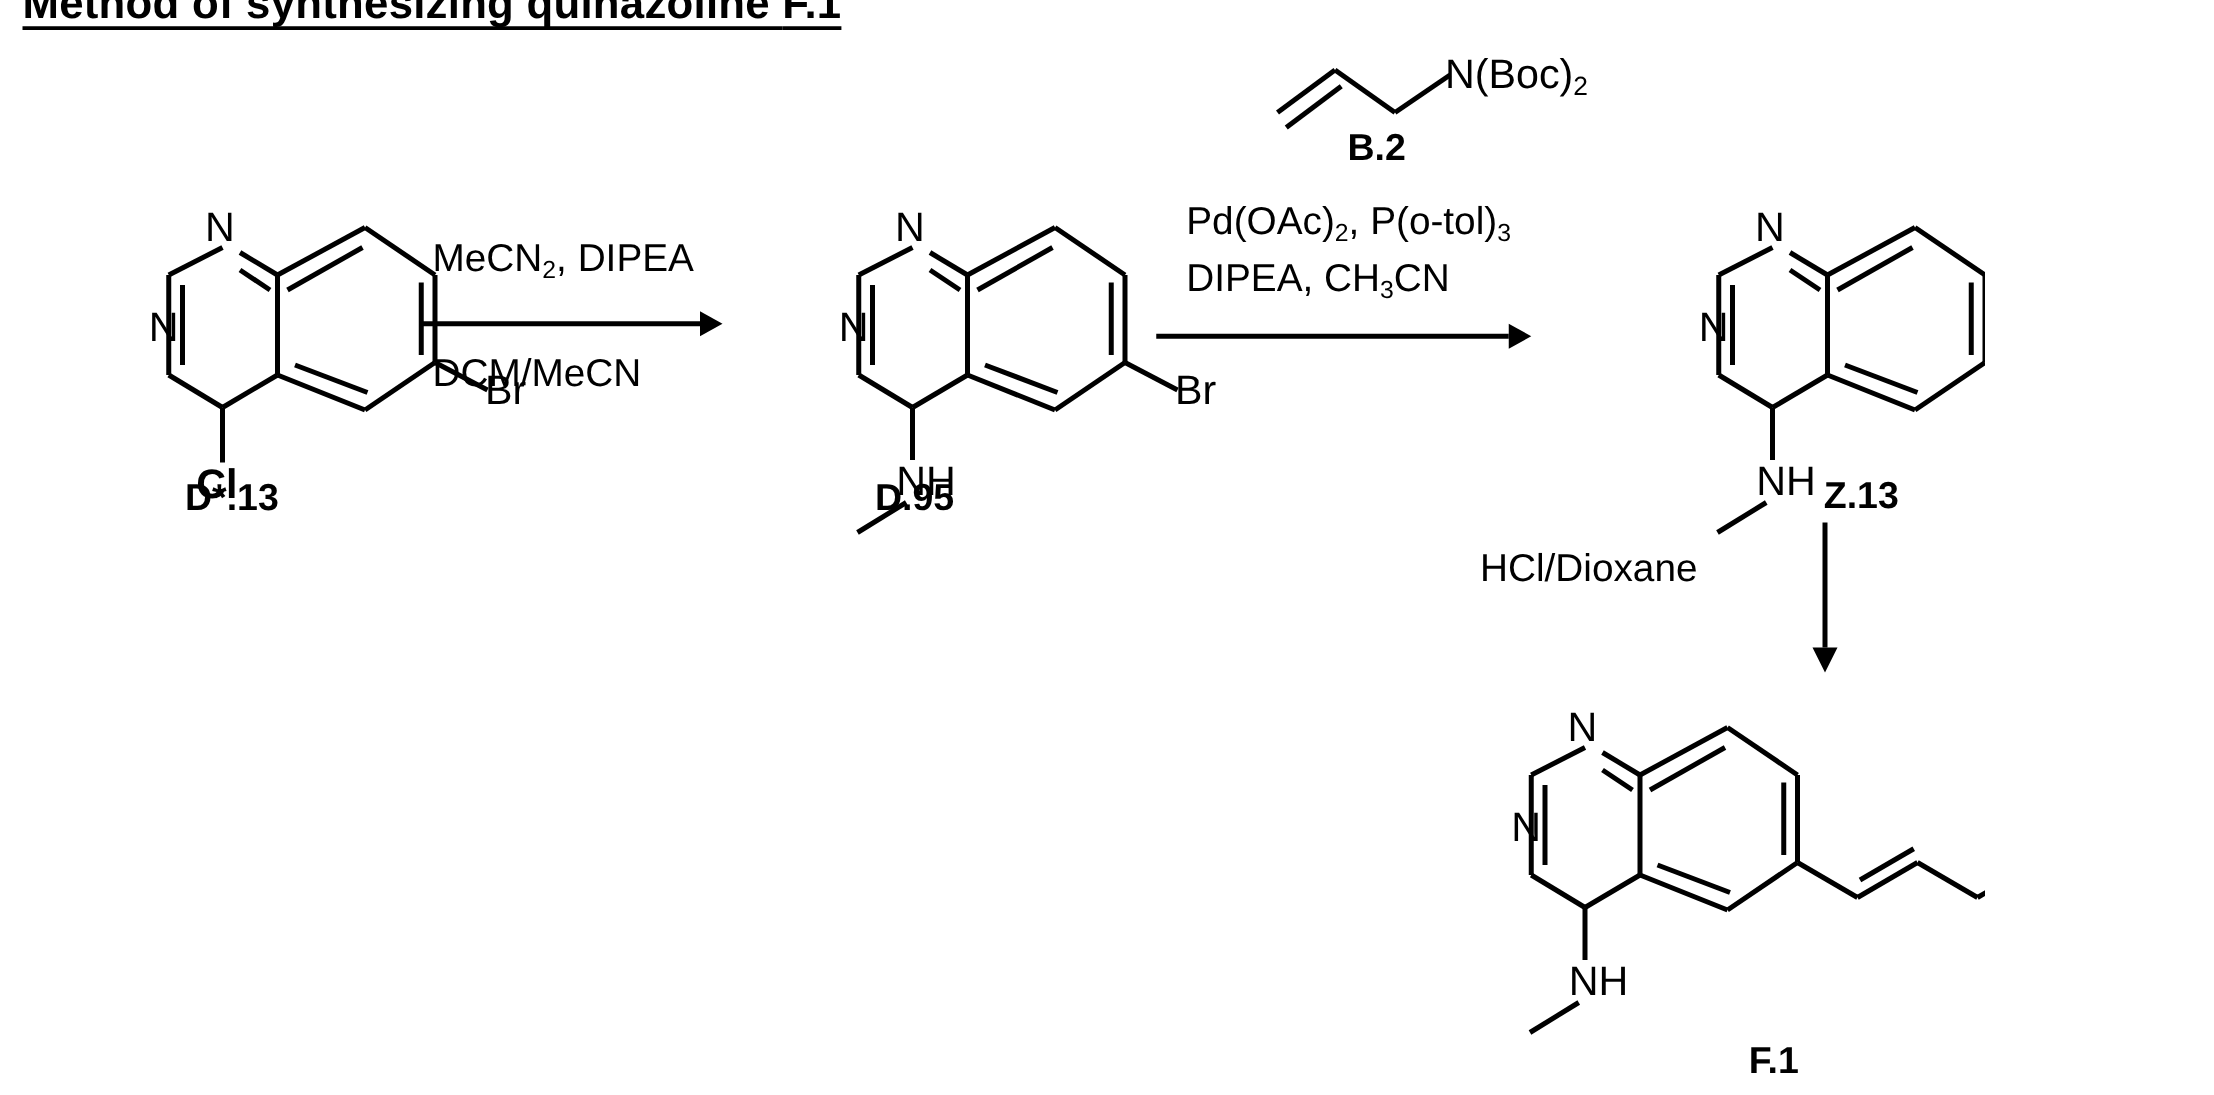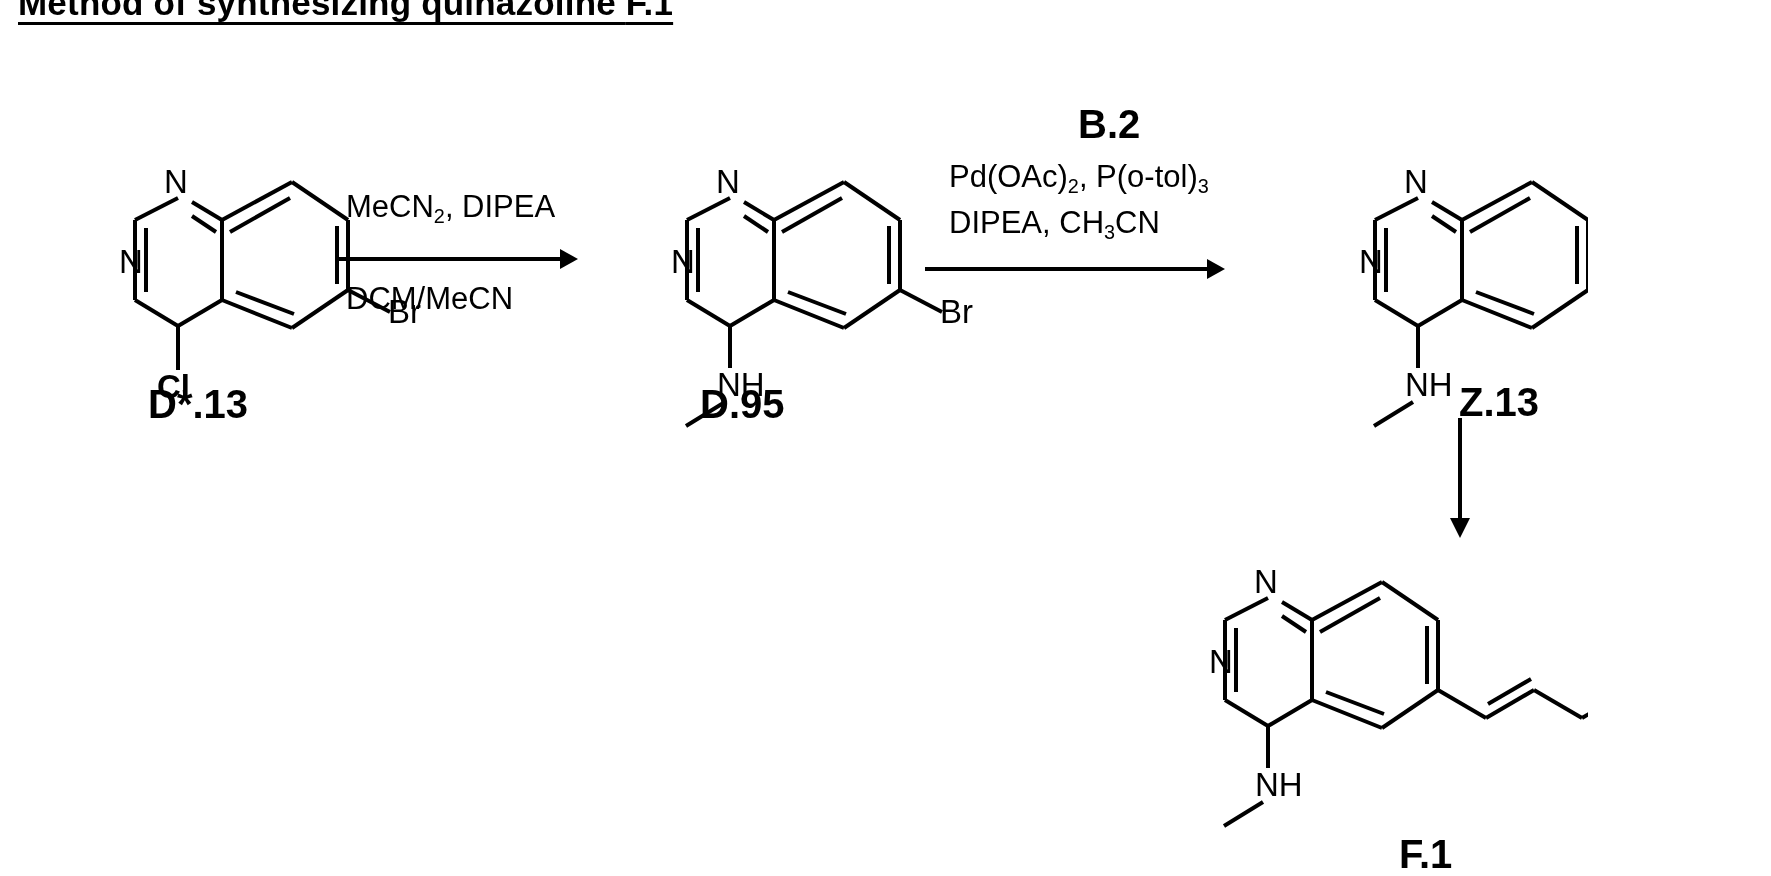--- a/index.html
+++ b/index.html
@@ -33,21 +33,21 @@
     text-decoration-thickness: 3px;
   }
 
   
   .cond-text {
     font-size: 31px;
     white-space: nowrap;
     line-height: 1.08;
   }
   .cmpd-label {
-    font-size: 40px;
+    font-size: 30px;
     font-weight: bold;
     white-space: nowrap;
   }
   .atom-label {
     font-size: 33px;
     white-space: nowrap;
     line-height: 1;
   }
   .atom-label sub,
   .cond-text sub {
@@ -138,20 +138,30 @@
 
       <line x1="288" y1="150" x2="330" y2="172"></line>
     </svg>
     <div class="abs atom-label" style="left:104px; top:25px;">N</div>
     <div class="abs atom-label" style="left:59px;  top:105px;">N</div>
     <div class="abs atom-label" style="left:105px; top:228px;">NH</div>
     <div class="abs atom-label" style="left:328px; top:155px;">Br</div>
   </div>
   <div class="abs cmpd-label" style="left:700px; top:382px;">D.95</div>
 
+  <div class="abs" style="left:1020px; top:34px;">
+    <svg class="struct" width="190" height="70" viewBox="0 0 190 70">
+
+      <line x1="2" y1="56" x2="48" y2="22"></line>
+      <line x1="9" y1="68" x2="53" y2="35"></line>
+      <line x1="48" y1="22" x2="96" y2="56"></line>
+      <line x1="96" y1="56" x2="140" y2="26"></line>
+    </svg>
+    <div class="abs atom-label" style="left:136px; top:8px;"><span>N(Boc)</span><sub>2</sub></div>
+  </div>
   <div class="abs cmpd-label" style="left:1078px; top:102px;">B.2</div>
 
   <div class="abs" style="left:925px; top:160px;">
     <div class="cond-text" style="position:absolute; left:24px; top:0px;"><span>Pd(OAc)</span><sub>2</sub><span>, P(o-tol)</span><sub>3</sub></div>
     <div class="cond-text" style="position:absolute; left:24px; top:46px;"><span>DIPEA, CH</span><sub>3</sub><span>CN</span></div>
     <svg class="struct" width="300" height="30" viewBox="0 0 300 30" style="position:absolute; left:0px; top:96px;">
       <line x1="0" y1="13" x2="282" y2="13" stroke-width="5"></line>
       <polygon class="head" points="282,3 300,13 282,23"></polygon>
     </svg>
   </div>
@@ -190,20 +200,21 @@
     <div class="abs atom-label" style="left:406px; top:222px;"><span>N(Boc)</span></div>
   </div>
   <div class="abs cmpd-label" style="left:1459px; top:380px;">Z.13</div>
 
   <div class="abs" style="left:1440px; top:418px;">
     <svg class="struct" width="40" height="120" viewBox="0 0 40 120">
       <line x1="20" y1="0" x2="20" y2="100" stroke-width="5"></line>
       <polygon class="head" points="10,100 30,100 20,120"></polygon>
     </svg>
   </div>
+  <div class="abs cmpd-label" style="left:1184px; top:437px; font-weight:normal; font-size:31px;">HCl/Dioxane</div>
 
   <div class="abs" style="left:1150px; top:540px;">
     <svg class="struct" width="470" height="290" viewBox="0 0 470 290">
       <line x1="75" y1="80" x2="75" y2="160"></line>
       <line x1="86" y1="88" x2="86" y2="152"></line>
       <line x1="75" y1="80" x2="118" y2="58"></line>
       <line x1="75" y1="160" x2="118" y2="186"></line>
       <line x1="118" y1="186" x2="162" y2="160"></line>
       <line x1="162" y1="160" x2="162" y2="80"></line>
       <line x1="162" y1="80" x2="132" y2="62"></line>

